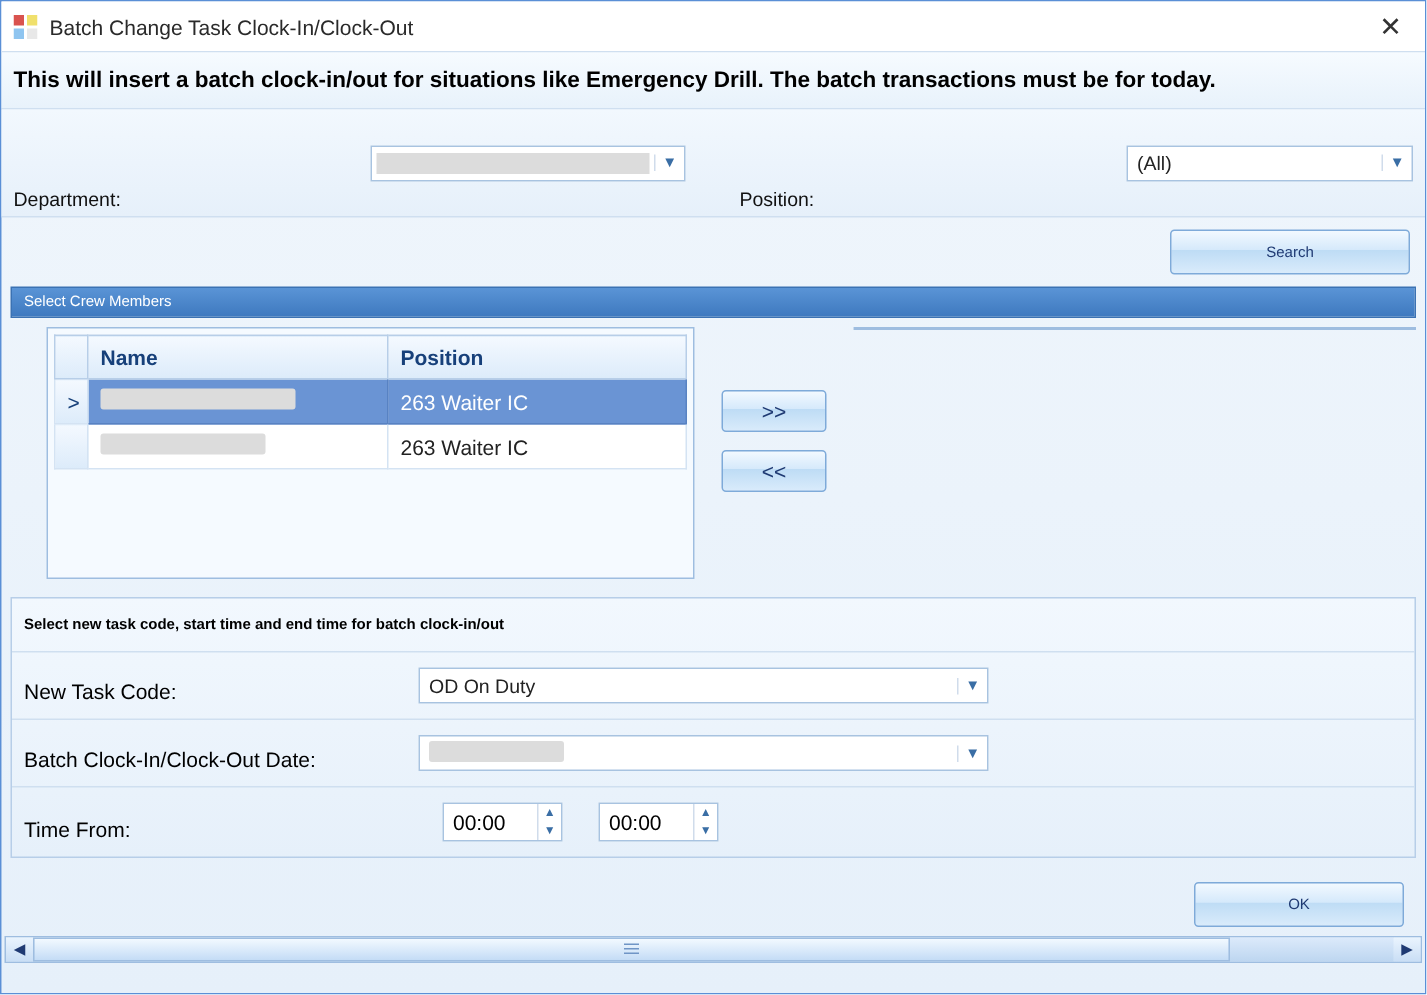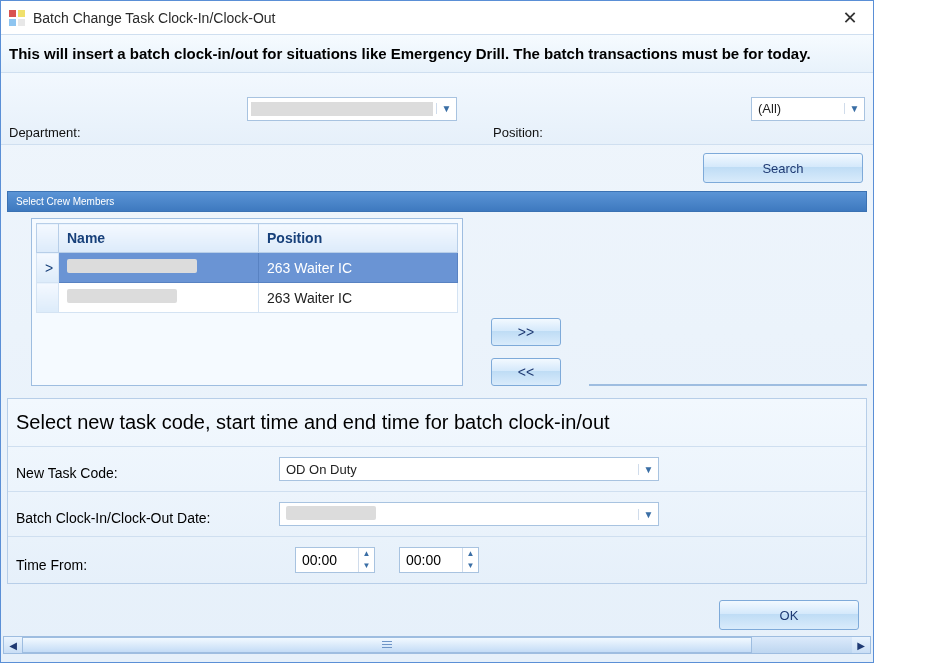--- a/index.html
+++ b/index.html
@@ -6,21 +6,21 @@
   body {
     margin: 0;
     font-family: "Segoe UI", Tahoma, sans-serif;
     font-size: 13px;
     background: #fff;
     width: 951px;
     height: 663px;
     overflow: hidden;
   }
   .window {
-    width: 874px;
+    width: 951px;
     height: 663px;
     border: 1px solid #5a8fd6;
     background: linear-gradient(to bottom, #f0f6fc 0%, #e6f0fa 100%);
     display: flex;
     flex-direction: column;
   }
   .titlebar {
     display: flex;
     align-items: center;
     height: 34px;
@@ -83,40 +83,40 @@
     display:flex;
     justify-content:flex-end;
     padding:8px 10px 8px 10px;
   }
   .btn {
     min-width:140px;
     height:30px;
     border:1px solid #7eaad9;
     background:linear-gradient(to bottom,#f2f9ff,#d5e9fb 45%,#bedcf5 46%,#d9ebfb);
     color:#1f3a73;
-    font-size:13px;
+    font-size:10px;
     display:flex;
     align-items:center;
     justify-content:center;
     border-radius:3px;
     cursor:default;
   }
   .section-header {
     background:linear-gradient(to bottom,#5a94d6,#3e79bf);
     color:#fff;
     padding:4px 8px;
     font-size:10px;
     margin:0 6px;
     border:1px solid #3b72b3;
   }
   .dual-list {
     display:flex;
-    gap:18px;
+    gap:8px;
     margin:6px;
-    align-items:flex-end;
+    align-items:flex-start;
     padding-left:24px;
   }
   .grid-box {
     border:1px solid #9ebde0;
     background:#f5faff;
     padding:4px;
     flex:0 0 432px;
     height:168px;
   }
   .grid {
@@ -175,22 +175,22 @@
     flex:1;
     border:1px solid #9ebde0;
     background:#fff;
   }
   .section2 {
     margin:6px;
     border:1px solid #b7cee8;
     background:linear-gradient(to bottom,#f2f8fe,#e6f0fa);
   }
   .section2 .sec2-title {
-    font-weight:normal;
-    font-size:20px;
+    font-weight:bold;
+    font-size:10px;
     padding:12px 8px;
     border-bottom:1px solid #cfdff0;
     color:#000;
   }
   .form-row {
     display:flex;
     align-items:flex-end;
     border-bottom:1px solid #cfdff0;
     padding:10px 8px;
     gap:8px;

